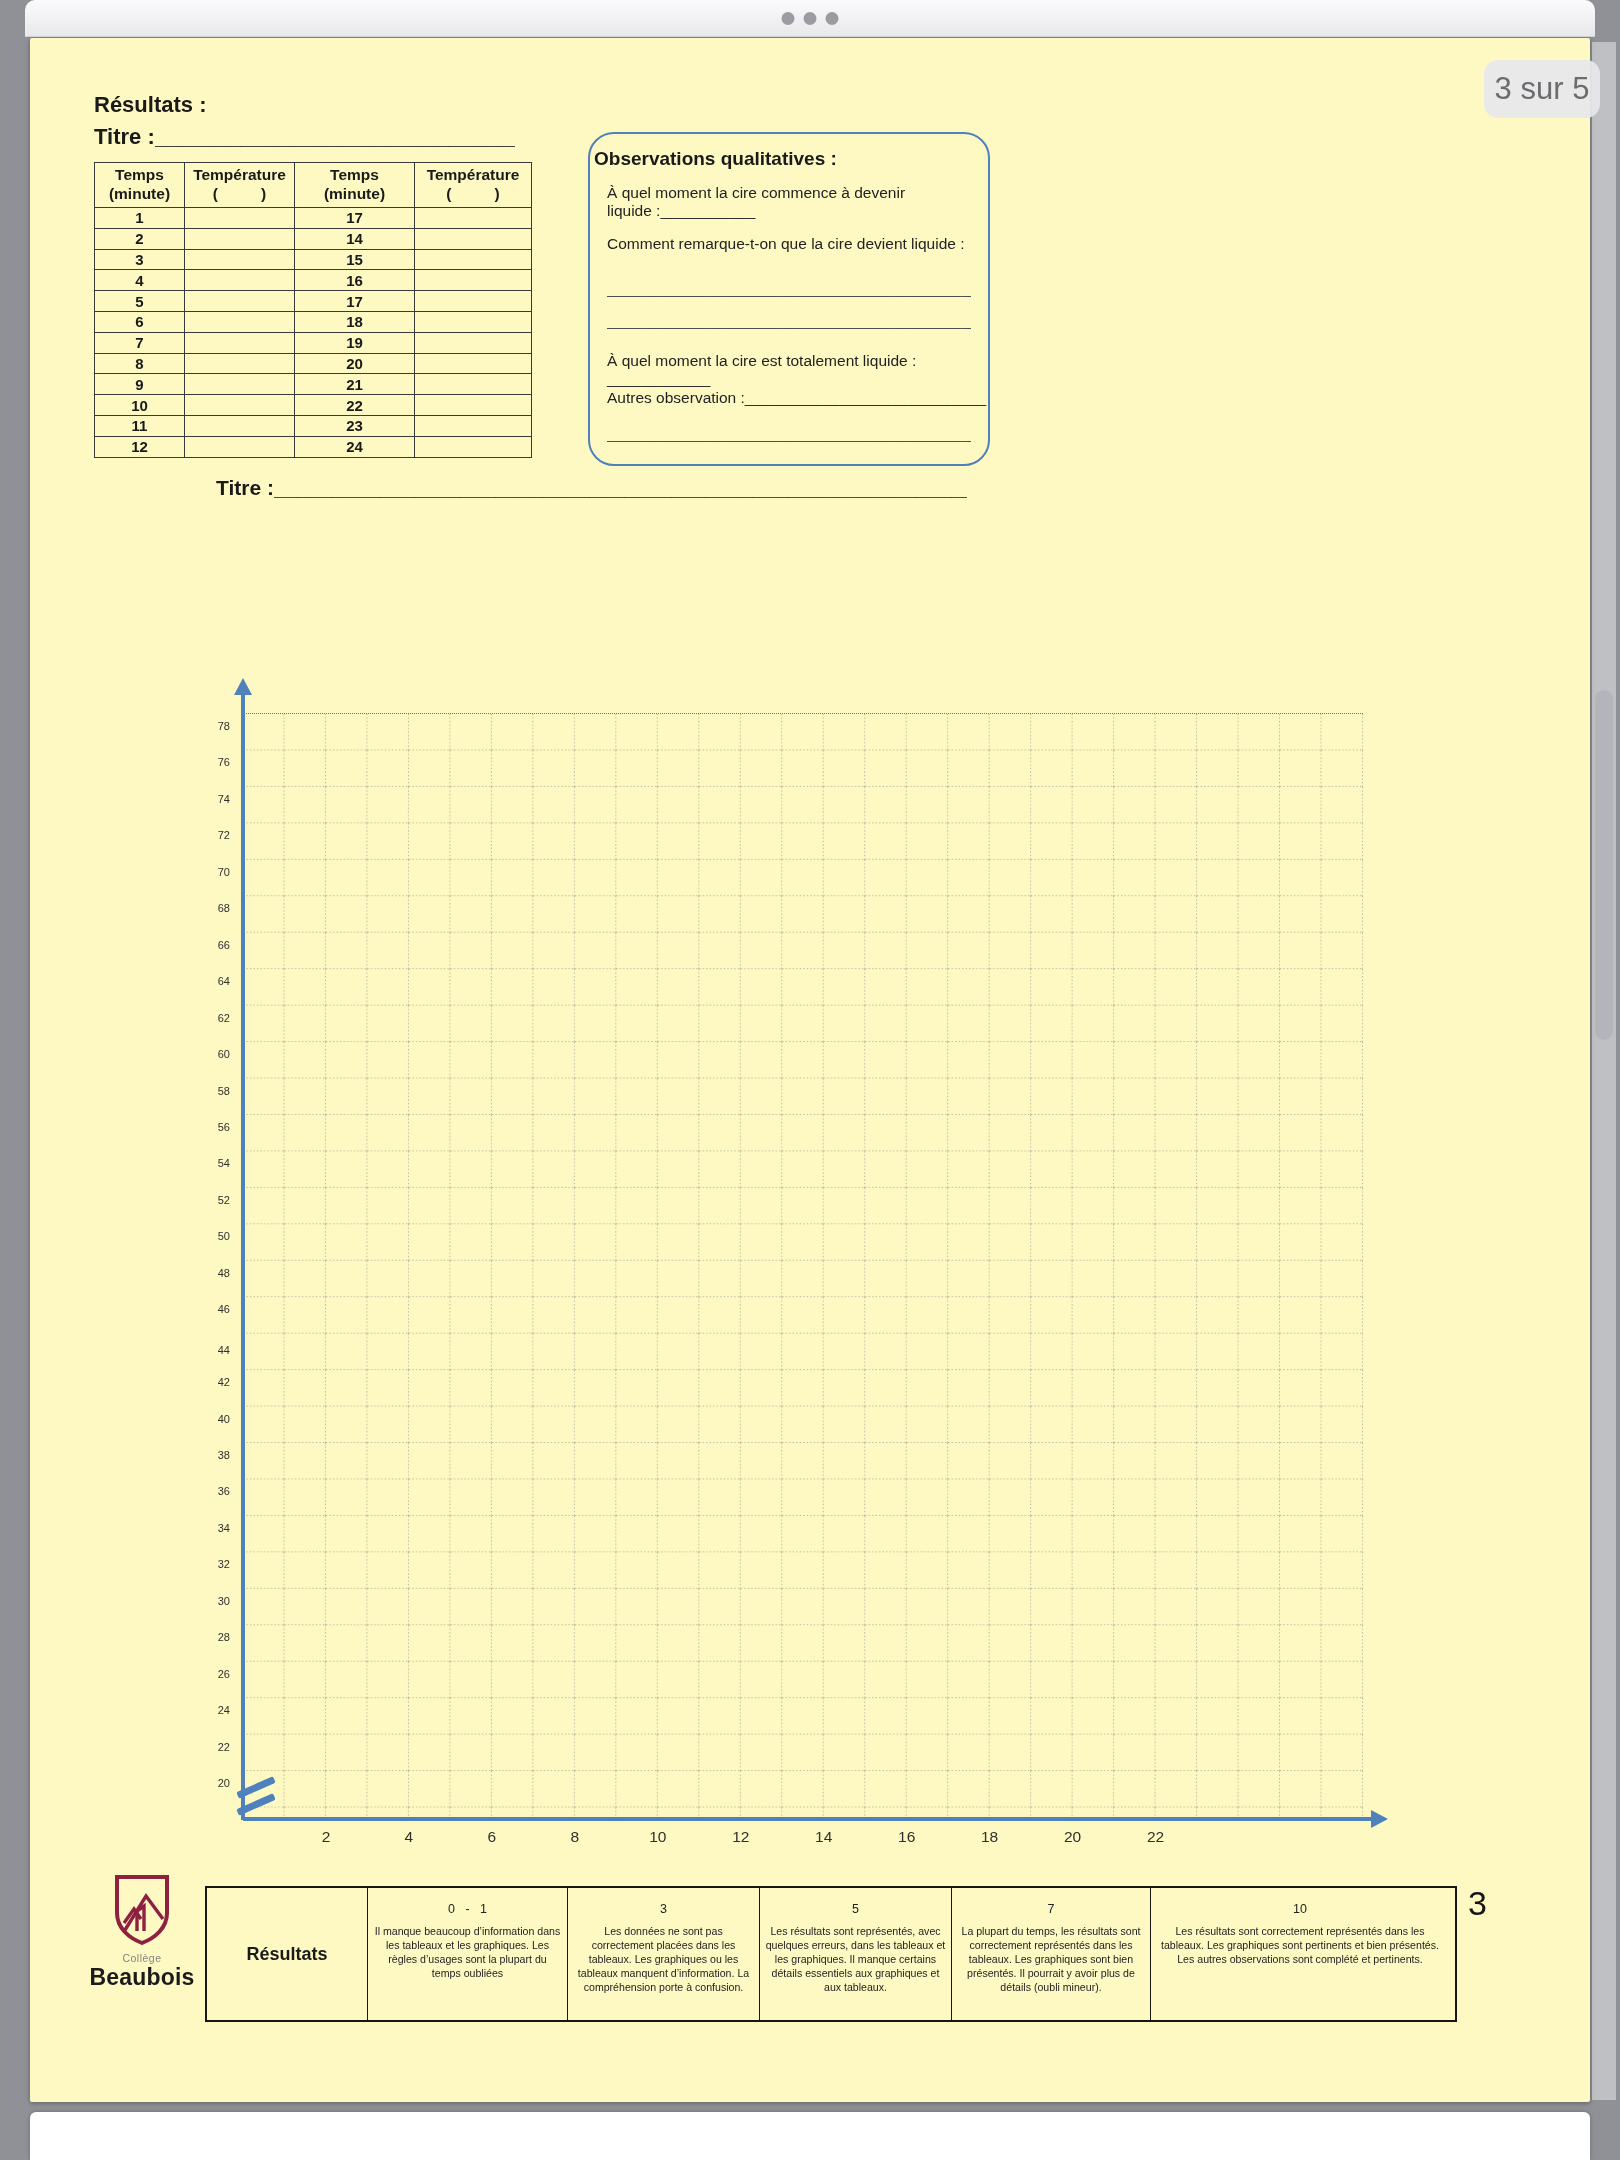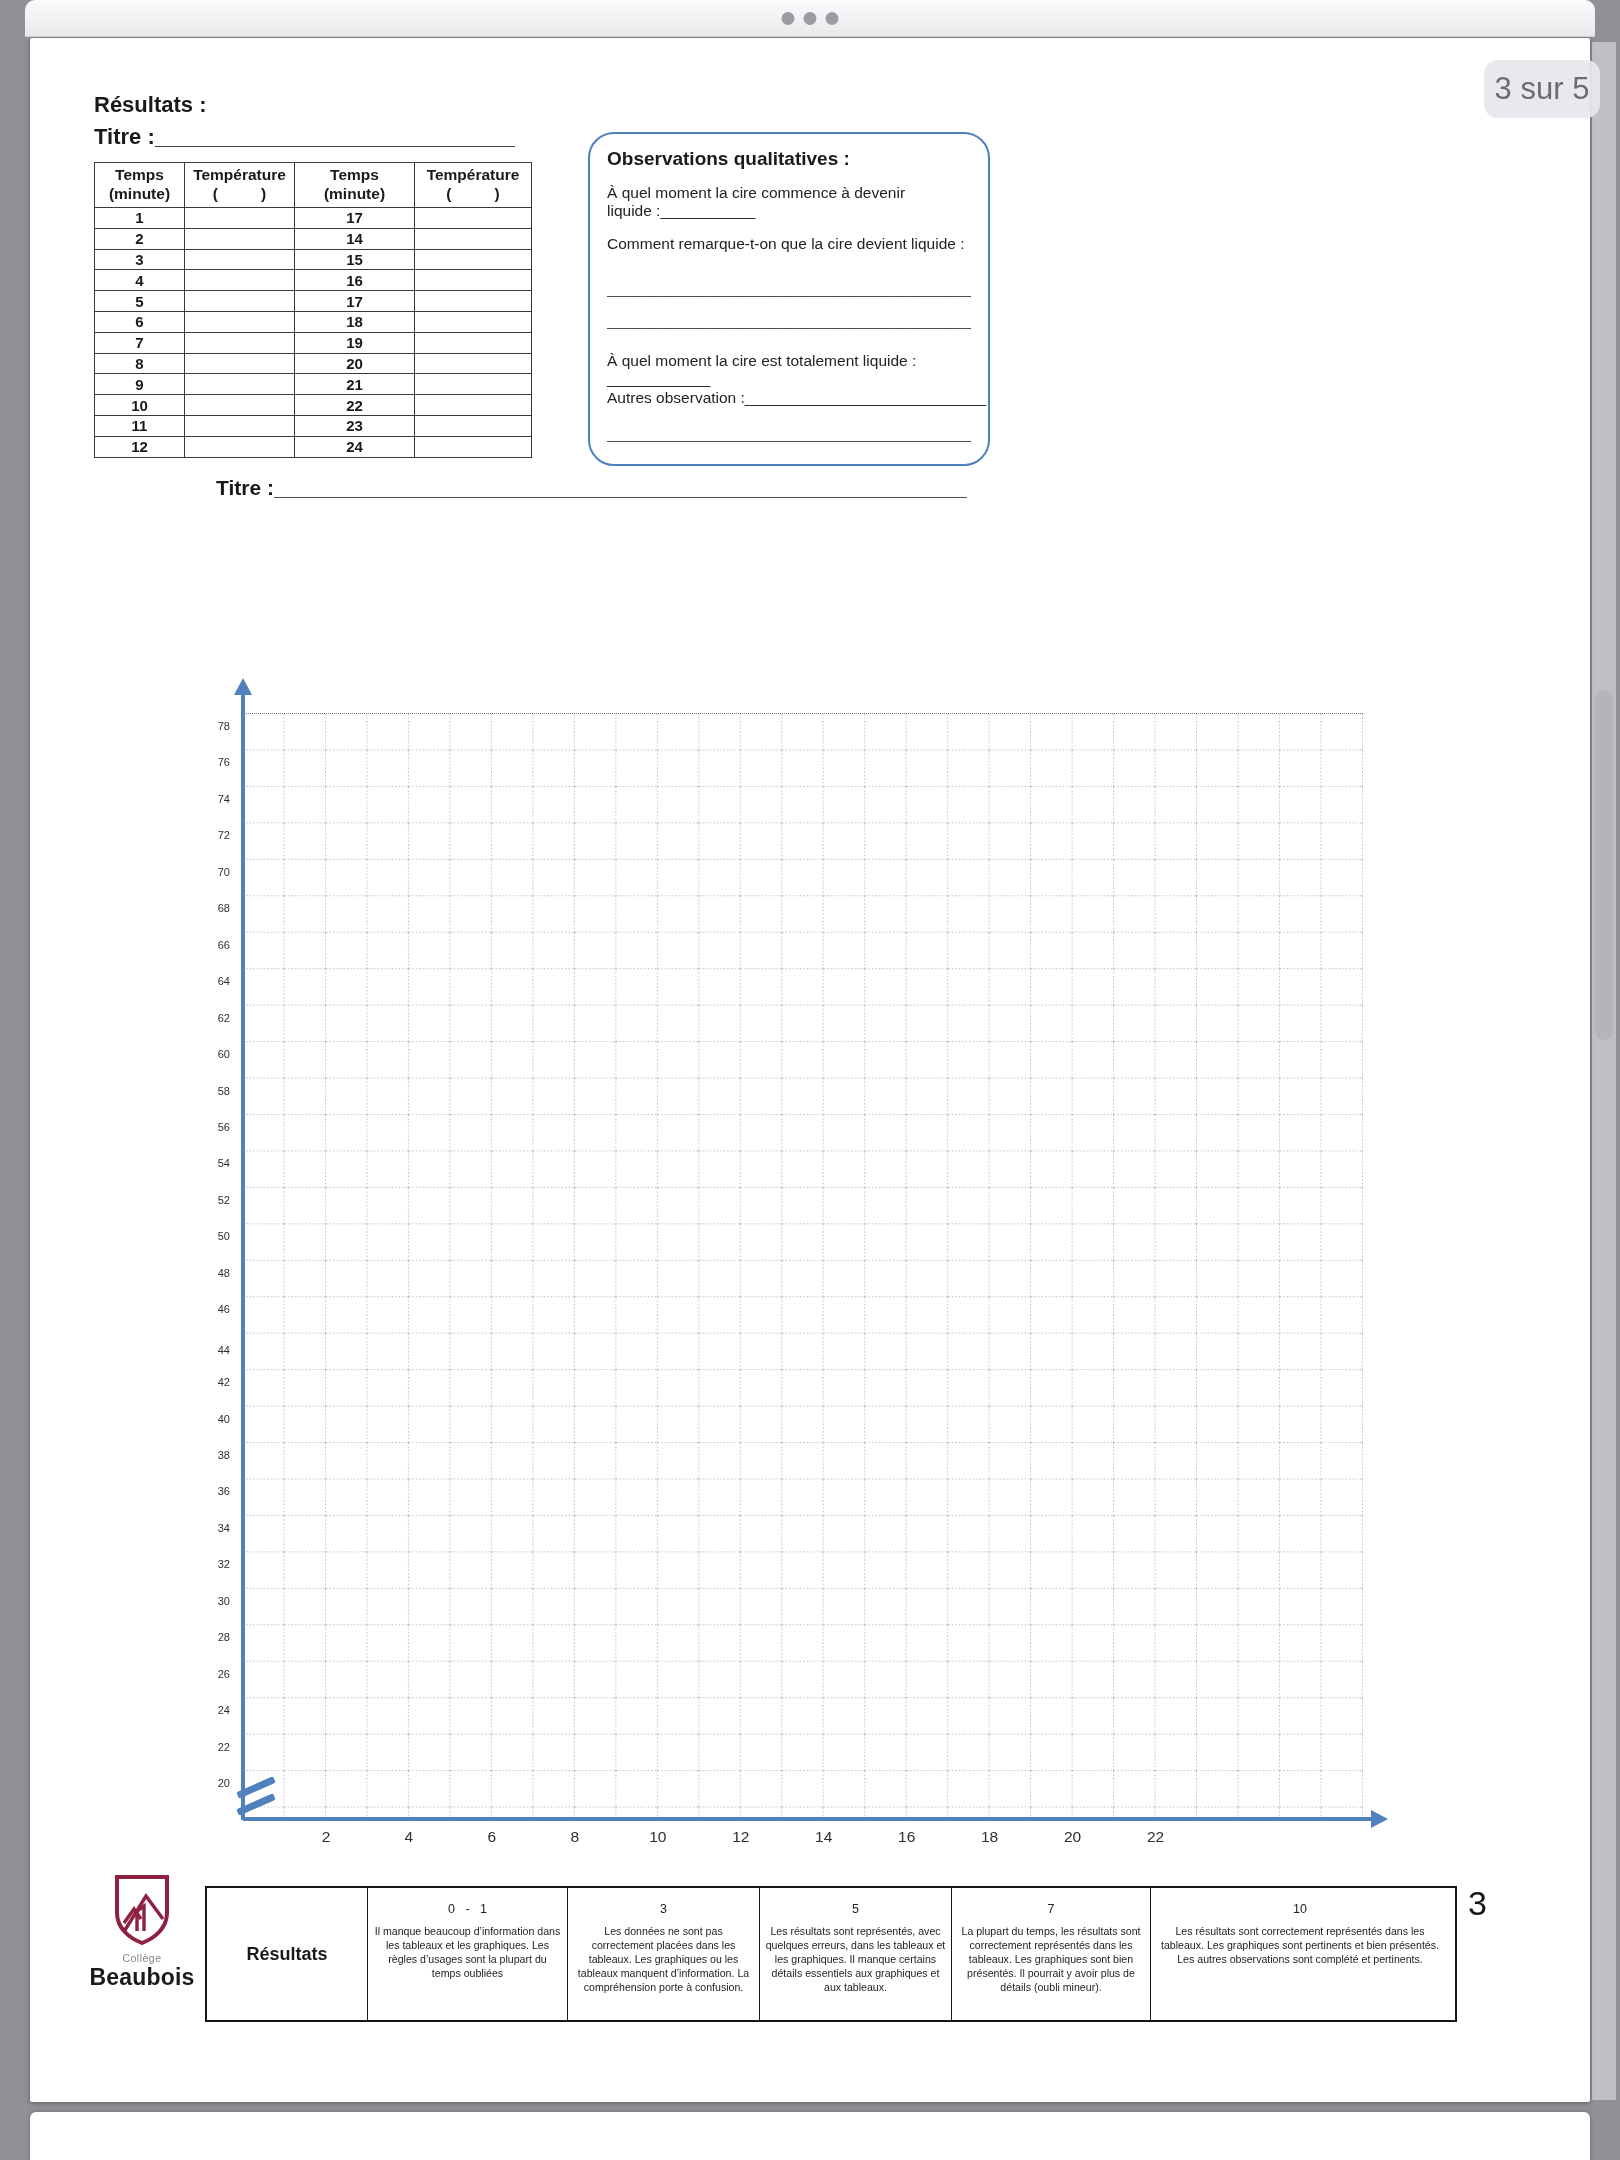--- a/index.html
+++ b/index.html
@@ -16,36 +16,36 @@
   .badge{position:absolute;left:1484px;top:60px;width:116px;height:58px;border-radius:14px;
     background:rgba(231,231,236,.93);color:#6b6b70;font-size:31px;display:flex;
     align-items:center;justify-content:center;z-index:8;}
   .scroll-track{position:absolute;left:1592px;top:42px;width:24px;height:2058px;
     background:rgba(250,250,252,.45);z-index:6;}
   .scroll-thumb{position:absolute;left:1595px;top:690px;width:18px;height:350px;
     border-radius:9px;background:#b4b5ba;z-index:7;}
   .next-sheet{position:absolute;left:30px;top:2112px;width:1560px;height:48px;
     background:#fff;border-radius:6px 6px 0 0;box-shadow:0 0 4px rgba(0,0,0,.25);}
   
-  .page{position:absolute;left:30px;top:38px;width:1560px;height:2064px;background:#ffffff;
+  .page{position:absolute;left:30px;top:38px;width:1560px;height:2064px;background:#fef9c3;
     box-shadow:0 1px 5px rgba(0,0,0,.35);border-radius:2px;}
   .abs{position:absolute;}
   .uline{display:inline-block;overflow:hidden;white-space:nowrap;vertical-align:bottom;}
   .results-heading{left:64px;top:54px;font-size:22px;font-weight:bold;}
   .titre-row{left:64px;top:86px;font-size:22px;font-weight:bold;white-space:nowrap;}
   .titre-row .uline{max-width:360px;font-weight:bold;}
   
   .data-table{left:64px;top:124px;border-collapse:collapse;table-layout:fixed;border-radius:26px;}
   .data-table th,.data-table td{border:1.5px solid #3a3a3a;text-align:center;padding:0;}
   .data-table th{font-size:15.5px;line-height:1.2;height:44px;font-weight:bold;}
   .data-table td{font-size:15px;font-weight:bold;height:19.8px;}
   .hdr2{white-space:pre;}
   
   .obs{left:558px;top:94px;width:398px;height:330px;border:2px solid #4f81bd;border-radius:26px;}
-  .obs-title{left:17px;top:14px;font-size:19px;font-weight:bold;}
+  .obs-title{left:4px;top:14px;font-size:19px;font-weight:bold;}
   .obs-text{font-size:15.5px;color:#222;}
   .obs-line{font-size:15.5px;color:#444;white-space:nowrap;overflow:hidden;width:364px;}
   
   .graph-title-row{left:186px;top:438px;font-size:21px;font-weight:bold;white-space:nowrap;}
   .graph-title-row .uline{max-width:693px;font-weight:bold;}
   .grid-box{left:213px;top:675px;width:1120px;height:1107px;border-top:1px dotted #707070;}
   .y-axis{left:211px;top:656px;width:3.5px;height:1126px;background:#4f81bd;}
   .y-arrow{left:204px;top:640px;width:0;height:0;border-left:9px solid transparent;
     border-right:9px solid transparent;border-bottom:17px solid #4f81bd;}
   .x-axis{left:213px;top:1779px;width:1128px;height:3.5px;background:#4f81bd;}

